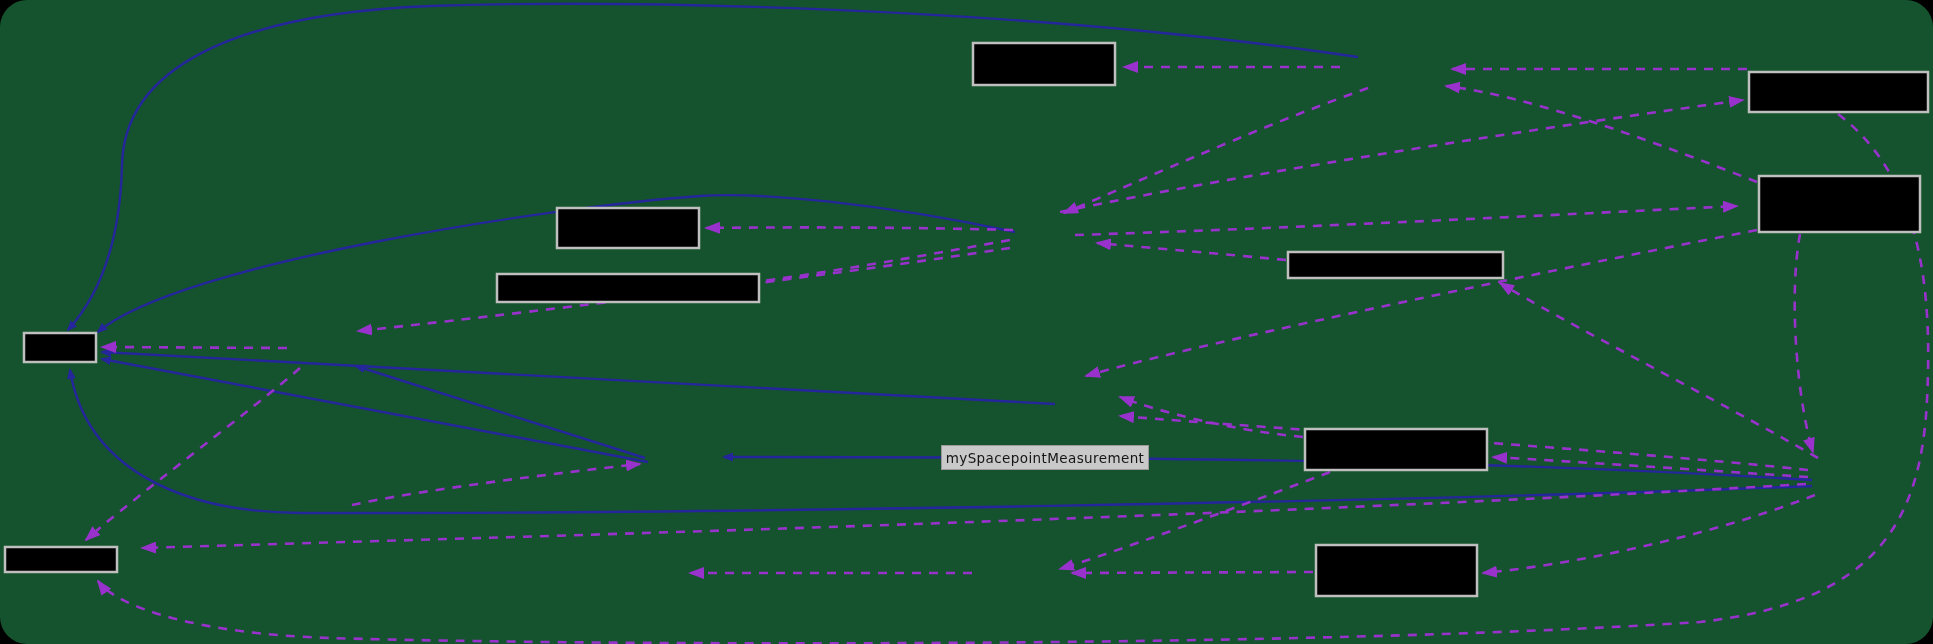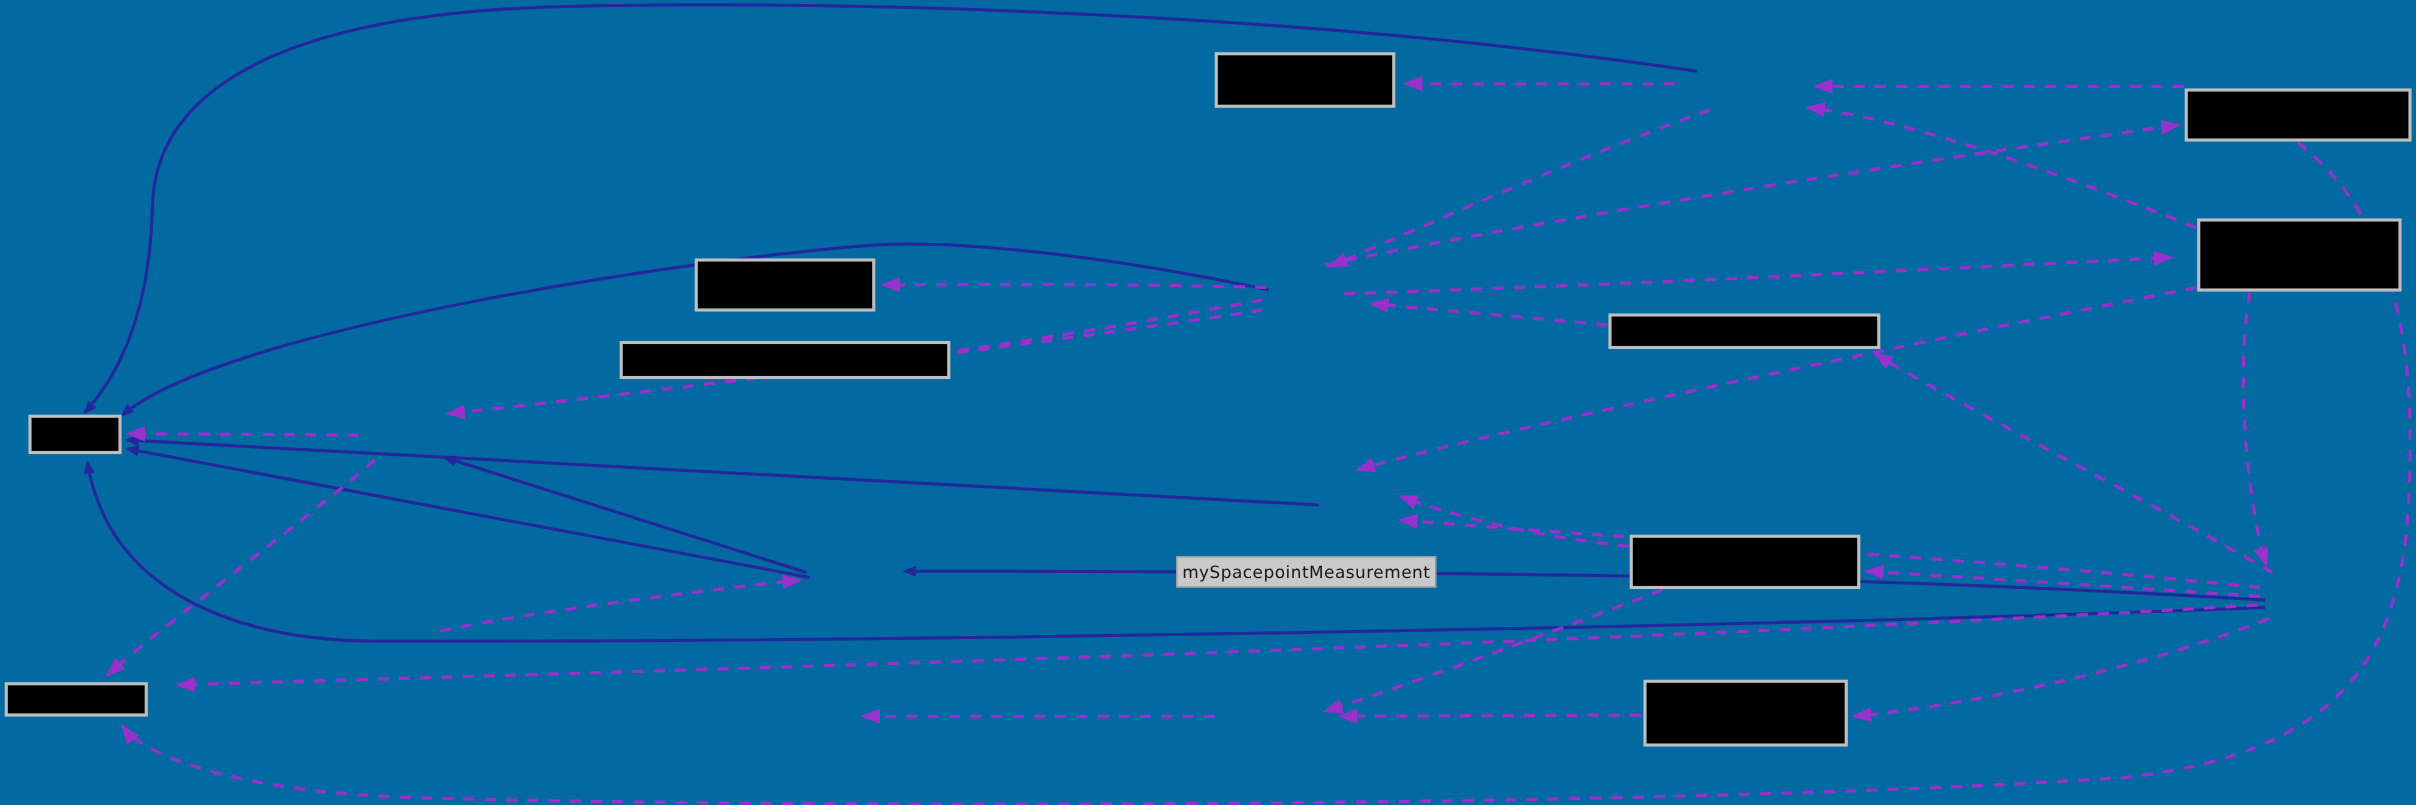--- a/index.html
+++ b/index.html
@@ -7,21 +7,21 @@
          font-family:"DejaVu Sans","Liberation Sans",sans-serif;}
   #graph-svg{position:absolute;left:0;top:0;}
   .edge-label{position:absolute;display:flex;align-items:center;justify-content:center;
       background:#c9c9c9;border:1px solid #9a9a9a;color:#151515;
       font-size:13.5px;letter-spacing:.4px;white-space:nowrap;
       font-family:"DejaVu Sans","Liberation Sans",sans-serif;}
 </style>
 </head>
 <body>
 
-<div id="stage" style="background: #0369a1;">
+<div id="stage" style="background: #14532d; border-radius: 27px;">
   <svg id="graph-svg" width="1933" height="644" viewBox="0 0 1933 644">
     <defs>
       <marker id="arrow-blue" markerWidth="11" markerHeight="9" refX="9" refY="4.5" orient="auto" markerUnits="userSpaceOnUse">
         <path d="M0,0 L11,4.5 L0,9 z" fill="#26269c"></path>
       </marker>
       <marker id="arrow-purple" markerWidth="16" markerHeight="12" refX="14" refY="6" orient="auto" markerUnits="userSpaceOnUse">
         <path d="M0,0 L16,6 L0,12 z" fill="#9932cc"></path>
       </marker>
     </defs>
     <g id="edges-layer">

